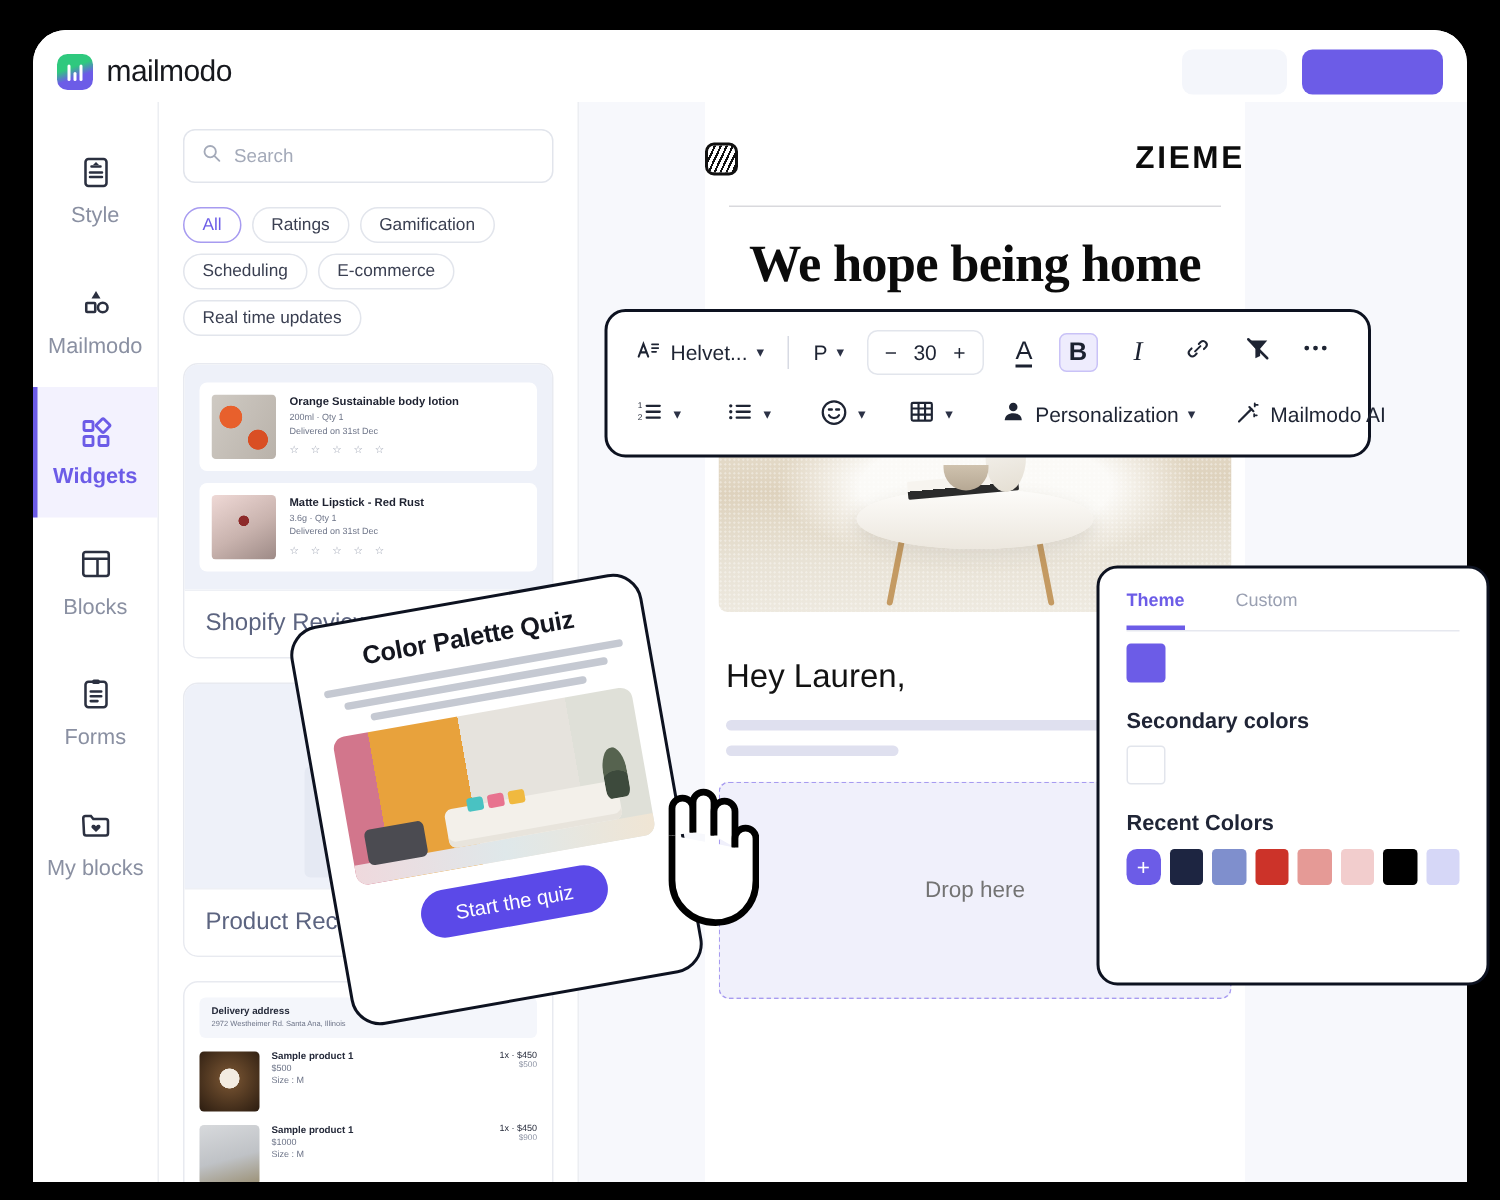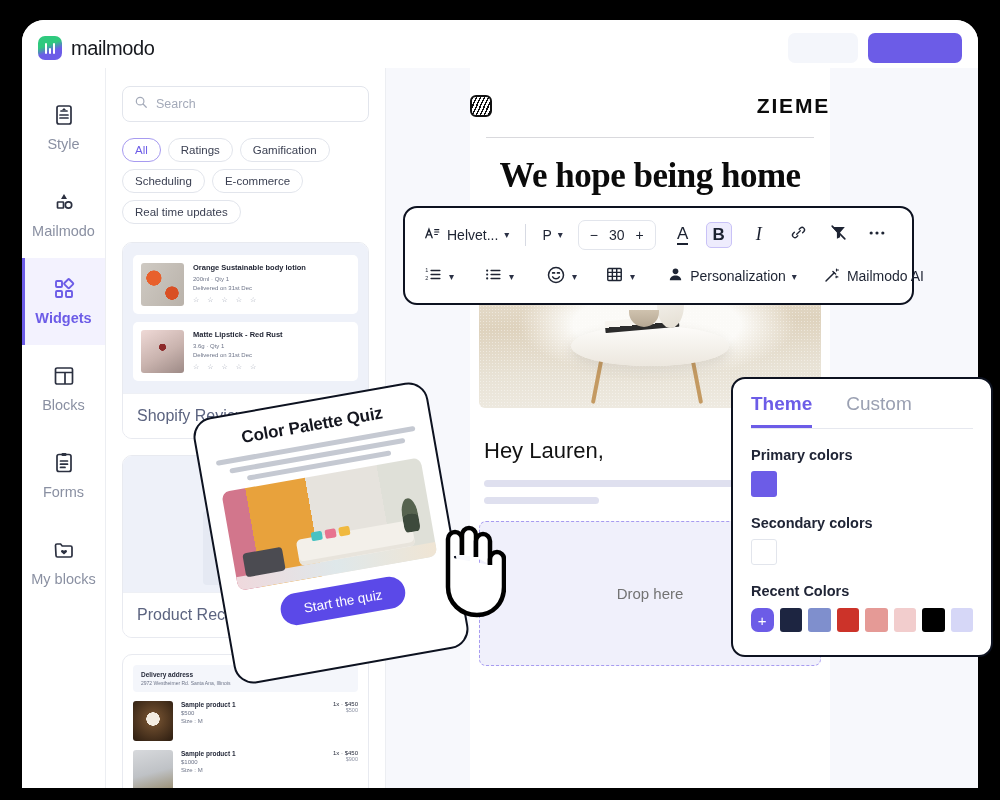--- a/index.html
+++ b/index.html
@@ -228,21 +228,21 @@
   .tb-letter.b { font-weight: 700; font-size: 17px; }
   .tb-letter.i { font-family: "Liberation Serif", serif; font-style: italic; font-size: 18px; }
 
   
   .colorpanel {
     position: absolute; left: 731px; top: 377px; width: 262px; height: 280px;
     background: #fff; border: 2px solid #0d1220; border-radius: 14px; z-index: 45;
     padding: 14px 18px; overflow: hidden;
   }
   .cp-tabs { display: flex; gap: 34px; border-bottom: 1px solid #e6e8ef; }
-  .cp-tab { font-size: 19px; color: #9aa0b2; padding-bottom: 10px; cursor: pointer; }
+  .cp-tab { font-size: 12px; color: #9aa0b2; padding-bottom: 10px; cursor: pointer; }
   .cp-tab.active { color: #6c5ce7; font-weight: 700; border-bottom: 3px solid #6c5ce7; }
   .cp-h { font-size: 14.5px; font-weight: 700; color: #202536; margin-top: 18px; }
   .sw { width: 26px; height: 26px; border-radius: 3px; margin-top: 8px; }
   .sw.outline { border: 1px solid #e2e5ec; }
   .recent { display: flex; gap: 6px; margin-top: 9px; }
   .recent .r { width: 24px; height: 24px; border-radius: 3px; }
   .recent .r.add {
     border-radius: 7px; background: #6c5ce7; color: #fff; display: flex;
     align-items: center; justify-content: center; font-size: 15px; line-height: 1;
   }
@@ -651,21 +651,20 @@
       </div>
     </div>
   </div>
 
   <div class="colorpanel">
     <div class="cp-tabs">
       <div class="cp-tab active">Theme</div>
       <div class="cp-tab">Custom</div>
     </div>
 
-    <div class="cp-h">Primary colors</div>
     <div class="sw" style="background:#6c5ce7"></div>
 
     <div class="cp-h">Secondary colors</div>
     <div class="sw outline" style="background:#ffffff"></div>
 
     <div class="cp-h">Recent Colors</div>
     <div class="recent">
       <div class="r add">+</div>
       <div class="r" style="background:#1d2541"></div>
       <div class="r" style="background:#7f8fcd"></div>

